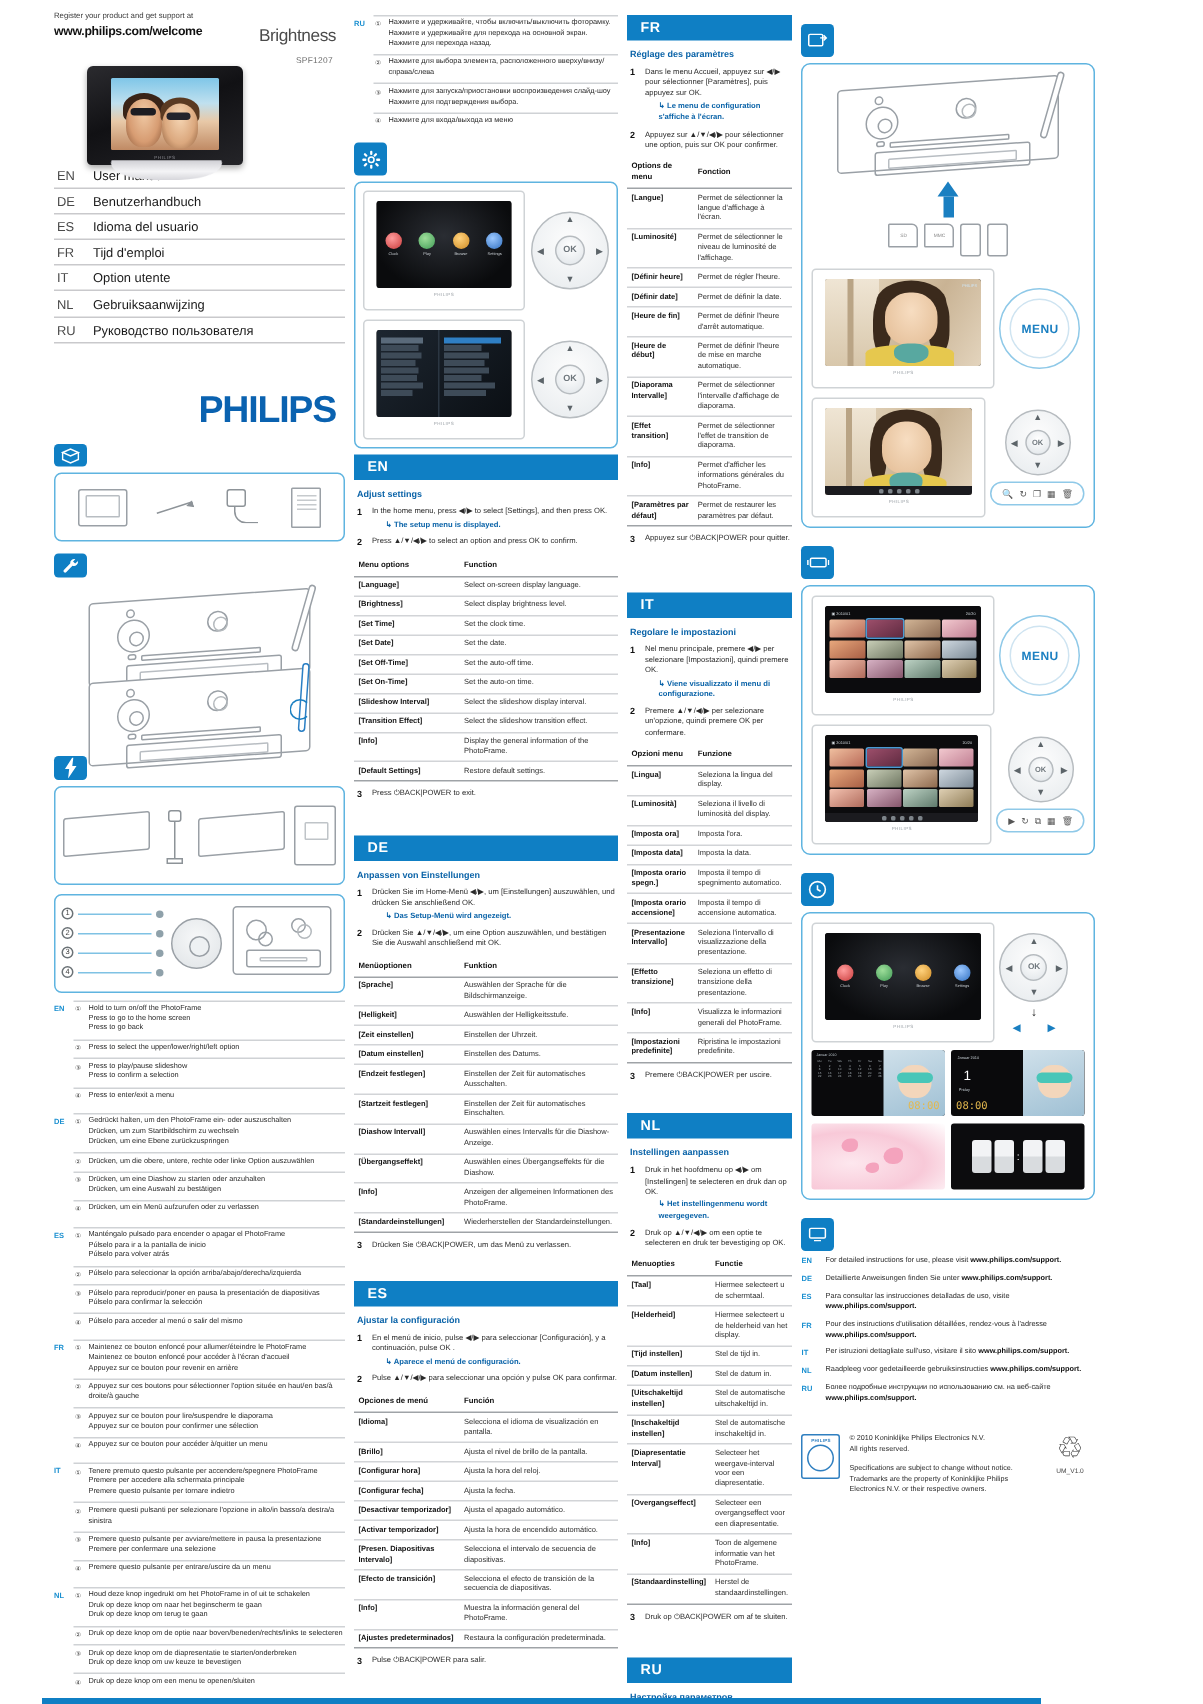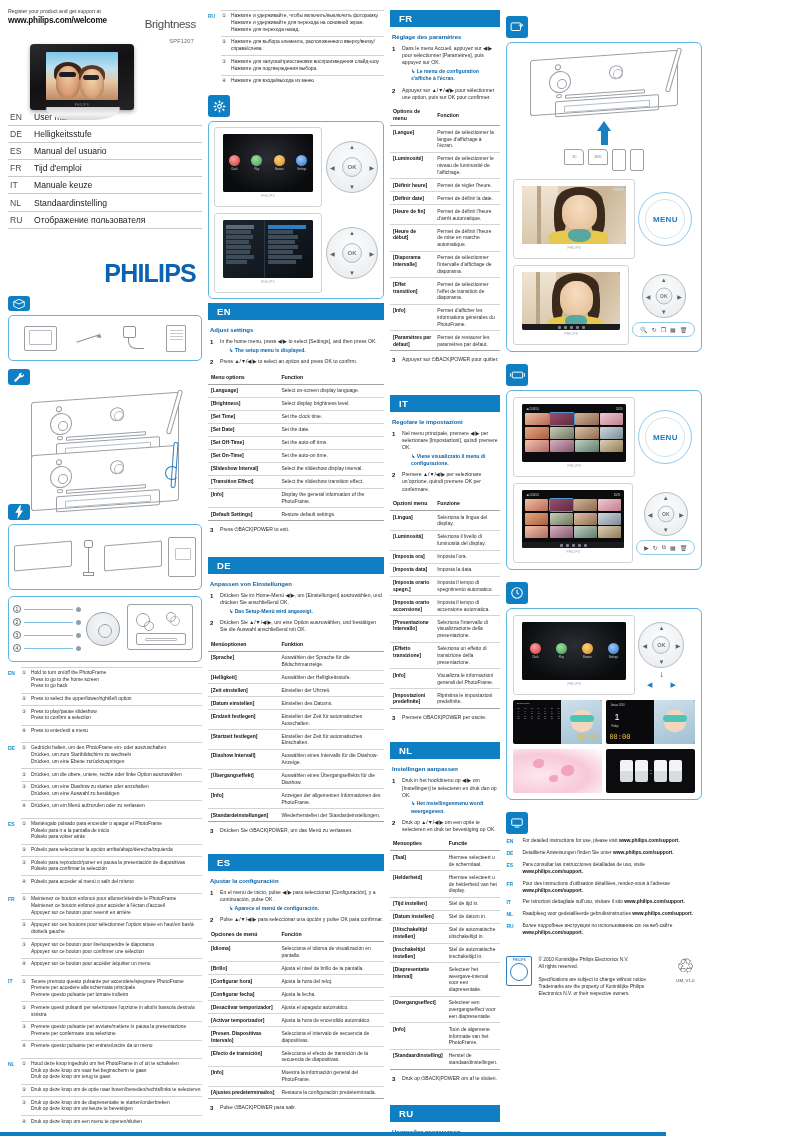--- a/index.html
+++ b/index.html
@@ -4,21 +4,21 @@
 <style>
   * { box-sizing: border-box; margin: 0; padding: 0; }
   body {
     width: 802px; height: 1136px;
     background: #ffffff;
     font-family: "Liberation Sans", sans-serif;
     color: #231f20;
     overflow: hidden;
     position: relative;
   }
-  .page { width: 666px; height: 1136px; position: relative; padding: 8px; display: flex; gap: 6px; }
+  .page { width: 666px; height: 1136px; position: relative; padding: 8px; display: flex; gap: 6px; margin-left: 28px; }
   .col { display: flex; flex-direction: column; }
   .col1 { width: 196px; }
   .col2 { width: 196px; }
   .col3 { width: 196px; }
   .col4 { width: 196px; }
 
   
   .cover-top { font-size: 5.2px; line-height: 1.25; color: #3a3a3a; }
   .cover-top b { font-size: 8.2px; color: #111; display:block; margin-top:1px; letter-spacing:-0.2px;}
   .pf-title { position:absolute; right:6px; top:10px; font-size: 11.5px; color:#4b4b4b; letter-spacing:-0.3px; font-weight:300;}
@@ -273,41 +273,41 @@
       <div class="pf-stand"></div>
     </div>
 
     <div class="lang-list">
       <div class="lang-row">
         <span class="lc">EN</span>
         <span class="ln">User manual</span>
       </div>
       <div class="lang-row">
         <span class="lc">DE</span>
-        <span class="ln">Helligkeitsstufe</span>
+        <span class="ln">Benutzerhandbuch</span>
       </div>
       <div class="lang-row">
         <span class="lc">ES</span>
-        <span class="ln">Manual del usuario</span>
+        <span class="ln">Idioma del usuario</span>
       </div>
       <div class="lang-row">
         <span class="lc">FR</span>
         <span class="ln">Tijd d'emploi</span>
       </div>
       <div class="lang-row">
         <span class="lc">IT</span>
-        <span class="ln">Manuale keuze</span>
+        <span class="ln">Option utente</span>
       </div>
       <div class="lang-row">
         <span class="lc">NL</span>
-        <span class="ln">Standaardinstelling</span>
+        <span class="ln">Gebruiksaanwijzing</span>
       </div>
       <div class="lang-row">
         <span class="lc">RU</span>
-        <span class="ln">Отображение пользователя</span>
+        <span class="ln">Руководство пользователя</span>
       </div>
     </div>
 
     <div class="philips-wordmark">PHILIPS</div>
 
     <div class="badge">
       <svg width="14" height="14" viewBox="0 0 24 24" fill="none" stroke="#fff" stroke-width="1.6">
         <path d="M3 8l9-4 9 4-9 4-9-4z"></path>
           <path d="M3 8v8l9 4 9-4V8"></path>
       </svg>

